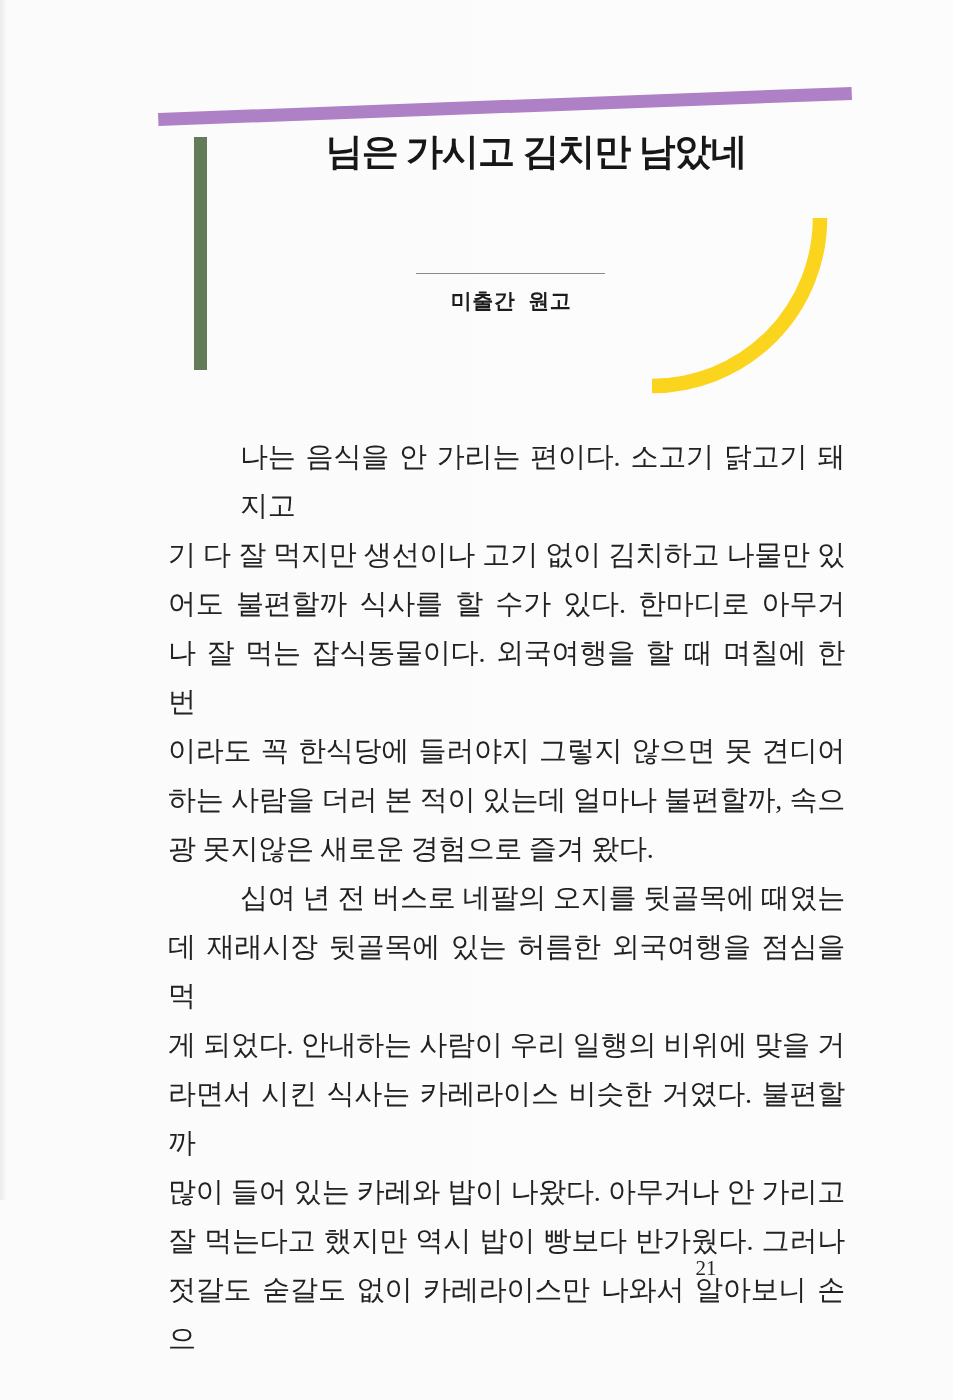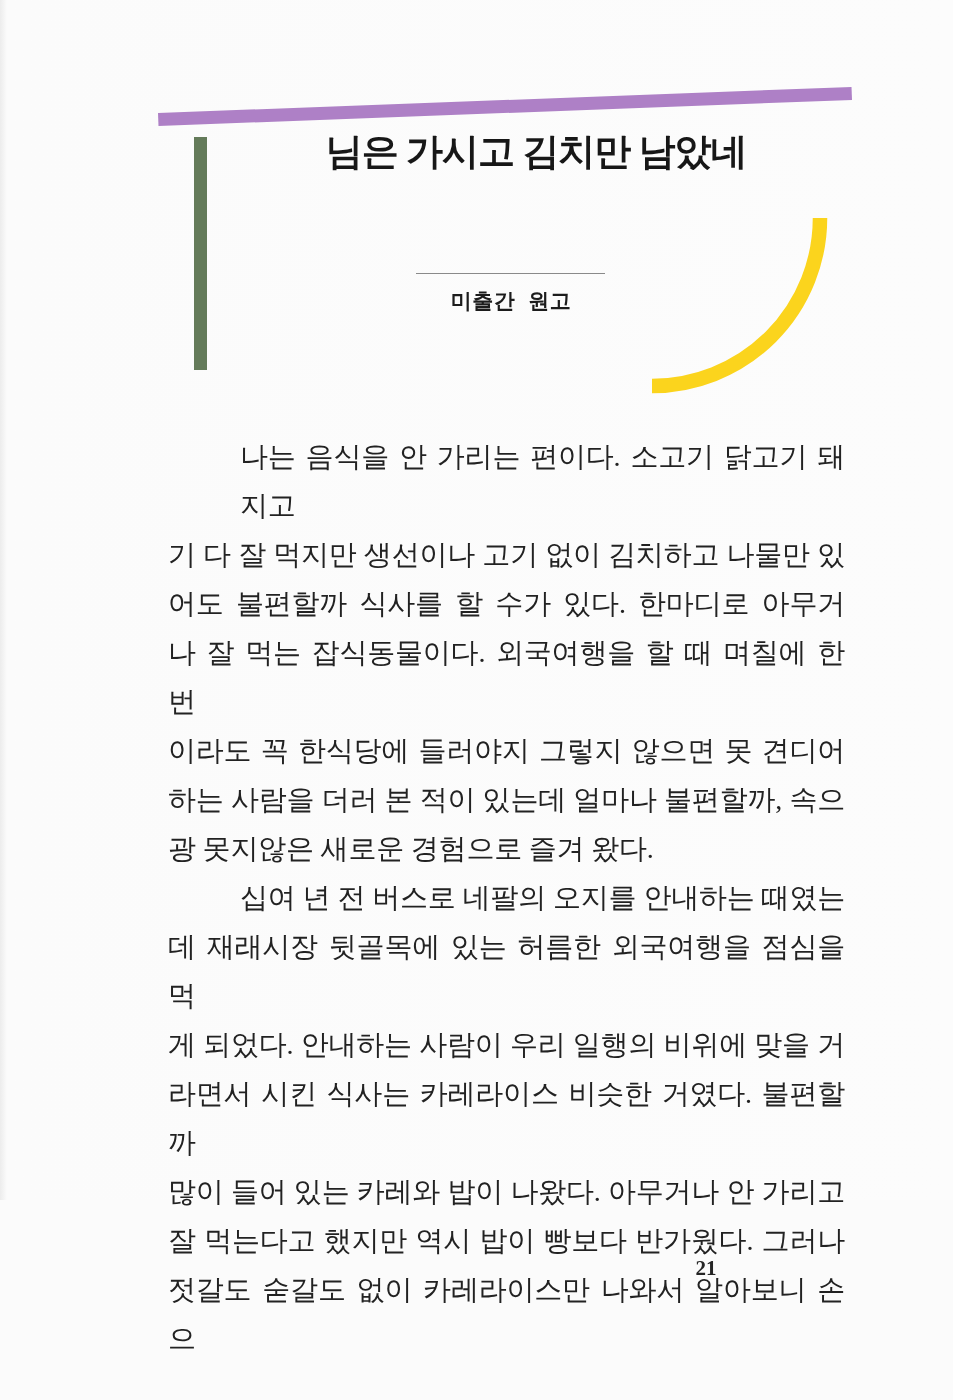--- a/index.html
+++ b/index.html
@@ -50,21 +50,21 @@
     position:absolute;left:168px;top:432px;width:677px;
     font-size:28px;line-height:49px;color:#222;
     letter-spacing:-0.2px;
   }
   .line{text-align:justify;}
   .line.just{text-align-last:justify;}
   .line.first{padding-left:72px;}
   
   .page-number{
     position:absolute;left:666px;top:1256px;width:80px;
-    text-align:center;font-size:21px;font-weight:700;color:#252525;
+    text-align:center;font-size:21px;font-weight:400;color:#252525;
   }
 </style>
 </head>
 <body>
 
 <div id="page">
 
   <div class="top-bar"></div>
 
   <div class="side-bar"></div>
@@ -82,21 +82,21 @@
   </div>
 
   <div class="body-text">
       <div class="line first just">나는 음식을 안 가리는 편이다. 소고기 닭고기 돼지고</div>
       <div class="line just">기 다 잘 먹지만 생선이나 고기 없이 김치하고 나물만 있</div>
       <div class="line just">어도 불편할까 식사를 할 수가 있다. 한마디로 아무거</div>
       <div class="line just">나 잘 먹는 잡식동물이다. 외국여행을 할 때 며칠에 한 번</div>
       <div class="line just">이라도 꼭 한식당에 들러야지 그렇지 않으면 못 견디어</div>
       <div class="line just">하는 사람을 더러 본 적이 있는데 얼마나 불편할까, 속으</div>
       <div class="line">광 못지않은 새로운 경험으로 즐겨 왔다.</div>
-      <div class="line first just">십여 년 전 버스로 네팔의 오지를 안내하는 때였는</div>
+      <div class="line first just">십여 년 전 버스로 네팔의 오지를 뒷골목에 때였는</div>
       <div class="line just">데 재래시장 뒷골목에 있는 허름한 외국여행을 점심을 먹</div>
       <div class="line just">게 되었다. 안내하는 사람이 우리 일행의 비위에 맞을 거</div>
       <div class="line just">라면서 시킨 식사는 카레라이스 비슷한 거였다. 불편할까</div>
       <div class="line just">많이 들어 있는 카레와 밥이 나왔다. 아무거나 안 가리고</div>
       <div class="line just">잘 먹는다고 했지만 역시 밥이 빵보다 반가웠다. 그러나</div>
       <div class="line">젓갈도 숟갈도 없이 카레라이스만 나와서 알아보니 손으</div>
     </div>
 
   <div class="page-number">21</div>
 

